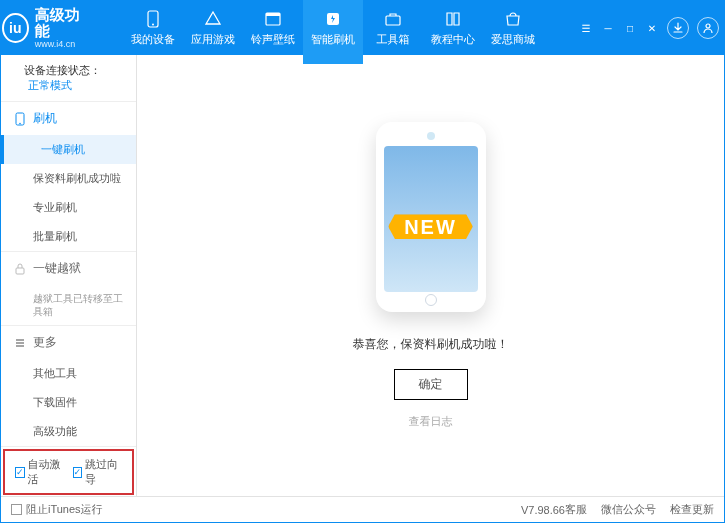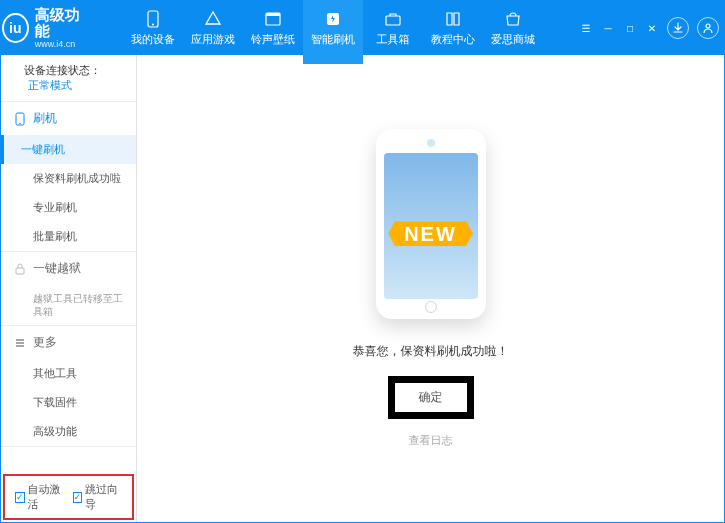--- a/index.html
+++ b/index.html
@@ -21,37 +21,37 @@
 .body { flex:1; display:flex; overflow:hidden; }
 .sidebar { width:136px; border-right:1px solid #e2e2e2; display:flex; flex-direction:column; }
 .conn { padding:8px 23px; font-size:11px; border-bottom:1px solid #eee; }
 .conn-val { color:#0a8cf0; margin-left:4px; }
 .side-sec { border-bottom:1px solid #eee; }
 .sec-head { display:flex; align-items:center; gap:6px; padding:8px 12px; color:#666; font-size:12px; cursor:pointer; }
 .sec-head.blue { color:#0a8cf0; }
 .sec-icon { width:14px; height:14px; display:flex; align-items:center; justify-content:center; font-size:11px; }
 .sub-list { }
 .sub-item { padding:7px 10px 7px 32px; font-size:11px; color:#555; cursor:pointer; }
-.sub-item.active { background:#e8f3fd; color:#0a8cf0; border-left:3px solid #0a8cf0; padding-left:17px; }
+.sub-item.active { background:#e8f3fd; color:#0a8cf0; border-left:3px solid #0a8cf0; padding-left:37px; }
 .sub-item.note { font-size:10px; color:#999; line-height:1.3; cursor:default; }
 .side-bottom { margin-top:auto; }
 .cb-row { display:flex; gap:8px; padding:6px 10px; border:2px solid #d13438; align-items:center; margin:2px; }
 .cb { display:flex; align-items:center; gap:3px; font-size:11px; color:#555; cursor:pointer; }
 .cb-box { width:11px; height:11px; border:1px solid #0a8cf0; display:flex; align-items:center; justify-content:center; color:#0a8cf0; font-size:9px; line-height:1; }
 .main { flex:1; display:flex; flex-direction:column; align-items:center; justify-content:center; position:relative; }
 .phone-wrap { position:relative; }
 .phone { width:110px; height:190px; background:#fff; border-radius:16px; box-shadow:0 8px 20px rgba(0,0,0,.15); position:relative; }
 .phone::before { content:""; position:absolute; top:10px; left:50%; transform:translateX(-50%); width:8px; height:8px; border-radius:50%; background:#d0e8f5; }
 .phone-screen { position:absolute; top:24px; left:8px; right:8px; bottom:20px; background:linear-gradient(180deg,#7fb8e8,#cfe6f7); border-radius:4px; }
 .phone::after { content:""; position:absolute; bottom:6px; left:50%; transform:translateX(-50%); width:10px; height:10px; border:1.5px solid #cfd8e2; border-radius:50%; }
 .burst { position:absolute; inset:-40px; z-index:-1; }
 .burst svg { width:100%; height:100%; }
 .ribbon { position:absolute; left:50%; top:55%; transform:translate(-50%,-50%); background:#ffb300; color:#fff; font-weight:bold; font-size:20px; letter-spacing:2px; padding:1px 16px; clip-path:polygon(8% 0,92% 0,100% 50%,92% 100%,8% 100%,0 50%); box-shadow:0 2px 6px rgba(0,0,0,.2); }
 .msg { margin-top:24px; font-size:12px; color:#333; }
-.ok-btn { margin-top:16px; padding:6px 24px; border:7px solid #000000; background:#fff; font-size:12px; color:#555; cursor:pointer; }
+.ok-btn { margin-top:16px; padding:6px 24px; border:1px solid #000000; background:#fff; font-size:12px; color:#555; cursor:pointer; }
 .log-link { margin-top:14px; font-size:11px; color:#aaa; cursor:pointer; }
 .footer { height:26px; border-top:1px solid #e2e2e2; display:flex; align-items:center; padding:0 10px; font-size:11px; color:#666; }
 .footer .spacer { flex:1; }
 .footer .flink { margin-left:14px; cursor:pointer; }
 .footer .flink:first-of-type { margin-left:0; }
 .f-cb { display:flex; align-items:center; gap:4px; }
 .f-cb-box { width:11px; height:11px; border:1px solid #999; }
 </style>
 </head>
 <body>
@@ -239,14 +239,23 @@
             <div class="phone-screen"></div>
           </div>
       <div class="ribbon">NEW</div>
     </div>
     <div class="msg">恭喜您，保资料刷机成功啦！</div>
     <button class="ok-btn">确定</button>
     <div class="log-link">查看日志</div>
   </div>
 </div>
 
+<div class="footer">
+  <label class="f-cb">
+    <span class="f-cb-box"></span>
+        <span>阻止iTunes运行</span>
+  </label>
+  <div class="spacer"></div>
+  <span>V7.98.66</span>
+  <span id="flinks"><span class="flink">客服</span><span class="flink">微信公众号</span><span class="flink">检查更新</span></span>
+</div>
 
 </div>
 
 </body></html>

